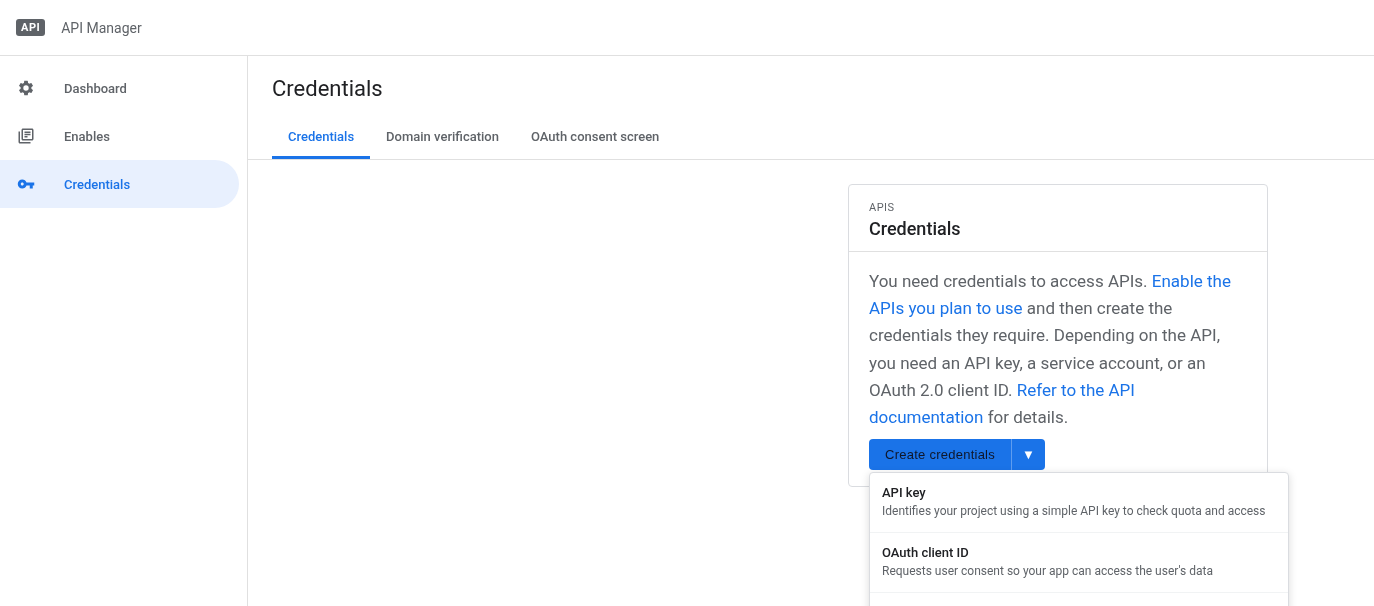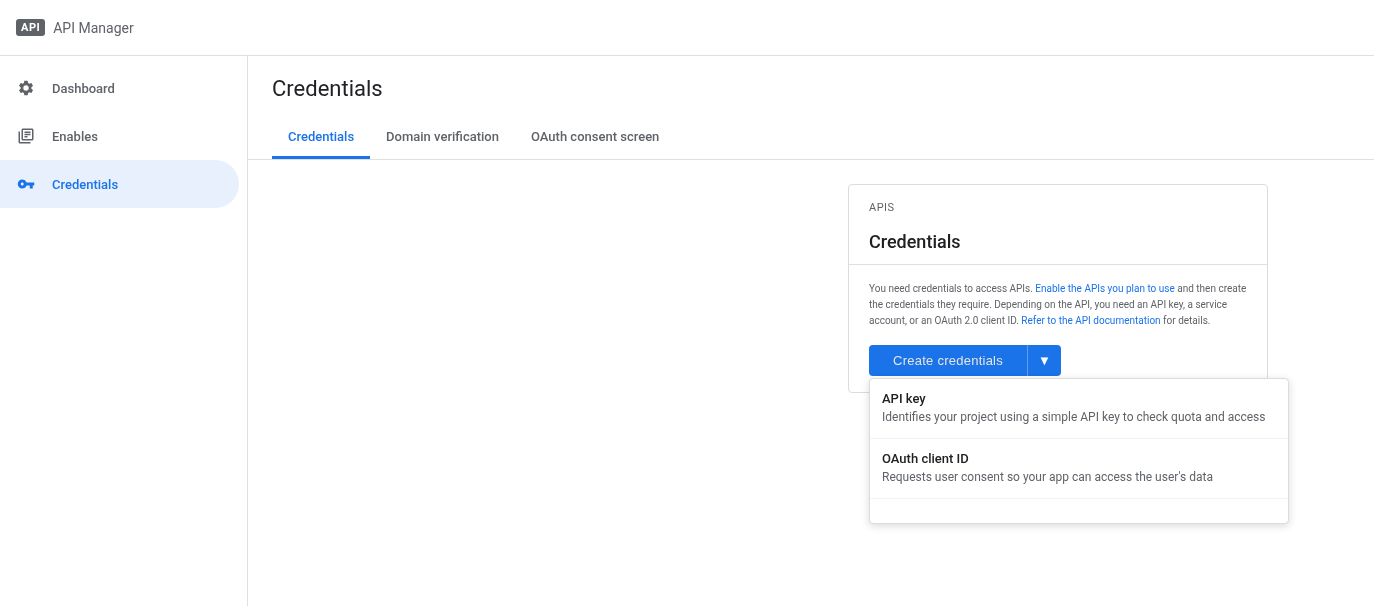--- a/index.html
+++ b/index.html
@@ -12,21 +12,21 @@
       border-bottom: 1px solid #e0e0e0;
       display: flex;
       align-items: center;
       padding: 0 16px;
       flex-shrink: 0;
       z-index: 10;
     }
     .top-bar-logo {
       display: flex;
       align-items: center;
-      gap: 8px;
+      gap: 16px;
       margin-right: 16px;
     }
     .api-badge {
       background: #5f6368;
       color: #fff;
       font-size: 11px;
       font-weight: bold;
       padding: 2px 5px;
       border-radius: 3px;
       letter-spacing: 0.5px;
@@ -48,21 +48,21 @@
     .sidebar {
       width: 248px;
       background: #fff;
       border-right: 1px solid #e0e0e0;
       padding-top: 8px;
       flex-shrink: 0;
     }
     .sidebar-item {
       display: flex;
       align-items: center;
-      gap: 16px;
+      gap: 28px;
       padding: 0 16px;
       height: 48px;
       cursor: pointer;
       color: #5f6368;
       font-size: 13px;
       font-weight: 500;
       border-radius: 0 24px 24px 0;
       margin-right: 8px;
     }
     .sidebar-item.active {
@@ -137,52 +137,52 @@
     }
     .info-panel-header {
       padding: 16px 20px 12px 20px;
       border-bottom: 1px solid #e0e0e0;
     }
     .info-panel-apis-label {
       font-size: 11px;
       color: #5f6368;
       text-transform: uppercase;
       letter-spacing: 0.5px;
-      margin-bottom: 17px;
+      margin-bottom: 4px;
     }
     .info-panel-title {
       font-size: 18px;
       font-weight: 500;
       color: #202124;
     }
     .info-panel-body {
       padding: 16px 20px;
     }
     .info-text {
-      font-size: 10px;
+      font-size: 17px;
       color: #5f6368;
       line-height: 1.6;
-      margin-bottom: 16px;
+      margin-bottom: 8px;
     }
     .info-text a {
       color: #1a73e8;
       text-decoration: none;
     }
 
     
     .create-btn-group {
       display: flex;
       align-items: stretch;
       position: relative;
     }
     .create-btn {
       background: #1a73e8;
-      color: #e5e5e5;
+      color: #0f172a;
       border: none;
-      padding: 8px 24px;
+      padding: 8px 16px;
       font-size: 13px;
       font-weight: 500;
       cursor: pointer;
       border-radius: 4px 0 0 4px;
       display: flex;
       align-items: center;
       gap: 4px;
       letter-spacing: 0.25px;
     }
     .create-btn-arrow {

